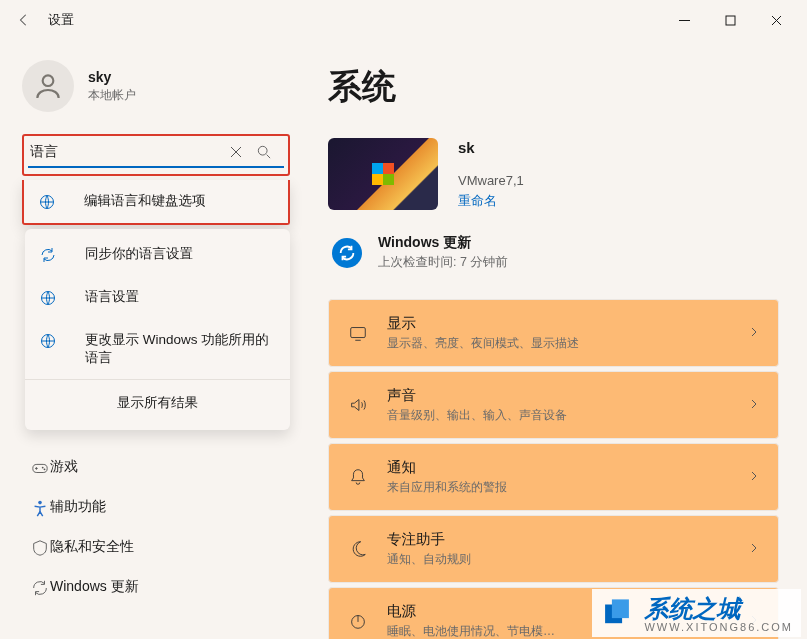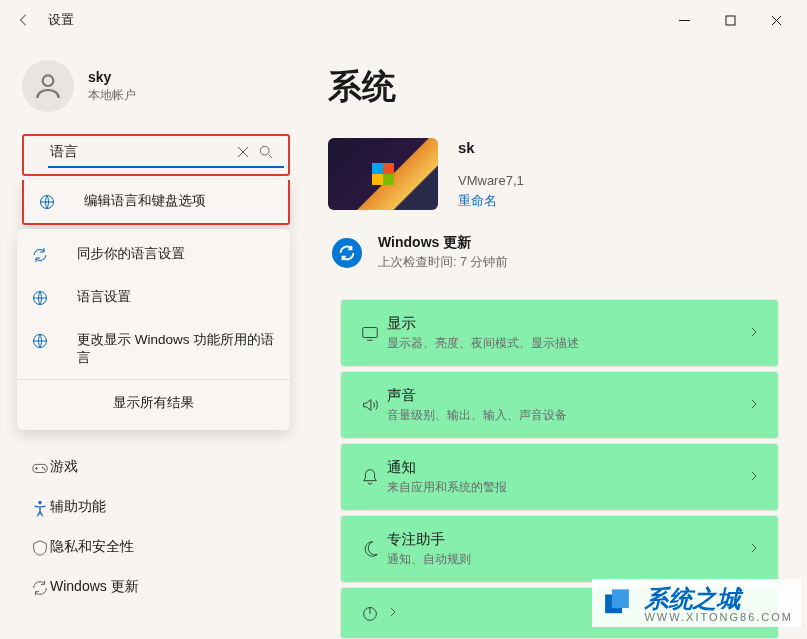--- a/index.html
+++ b/index.html
@@ -14,30 +14,30 @@
 .content { display: flex; height: calc(100% - 40px); }
 
 .sidebar { width: 300px; padding: 8px 0 8px 8px; display: flex; flex-direction: column; }
 .user-block { display: flex; align-items: center; padding: 12px 14px 16px 14px; gap: 14px; }
 .avatar { width: 52px; height: 52px; border-radius: 50%; background: #e8e4e0; display: flex; align-items: center; justify-content: center; }
 .avatar svg { width: 32px; height: 32px; }
 .user-name { font-size: 14px; font-weight: 600; color: #1a1a1a; }
 .user-sub { font-size: 12px; color: #6a6a6a; margin-top: 2px; }
 
 .search-wrap { margin: 6px 10px 0 14px; position: relative; border: 2px solid #d93a2b; border-radius: 3px; padding: 6px 4px 6px 4px; }
-.search-field { display: flex; align-items: center; border-bottom: 2px solid #0067c0; padding: 2px 6px 6px 2px; margin-left: 20px; }
+.search-field { display: flex; align-items: center; border-bottom: 2px solid #0067c0; padding: 2px 6px 6px 2px; }
 .search-input { border: none; background: transparent; font-size: 14px; color: #1a1a1a; flex: 1; outline: none; }
 .search-icn { width: 28px; display: flex; justify-content: center; color: #555; }
 
 .suggest { margin: 4px 10px 0 14px; background: #f9f5f2; border: 2px solid #d93a2b; border-top: none; border-radius: 0 0 3px 3px; box-shadow: 0 6px 14px rgba(0,0,0,0.12); }
 .suggest-inner { padding: 4px 0; }
 .sug-item { display: flex; align-items: flex-start; gap: 28px; padding: 12px 14px; font-size: 13.5px; color: #1a1a1a; }
 .sug-icn { width: 18px; height: 18px; display: flex; align-items: center; justify-content: center; color: #0067c0; flex-shrink: 0; margin-top: 1px; }
 .sug-more { text-align: center; padding: 14px; font-size: 13.5px; color: #1a1a1a; border-top: 1px solid #e5e0db; }
-.plain-suggest { margin: 4px 10px 0 9px; background: #f9f5f2; border-radius: 6px; box-shadow: 0 6px 14px rgba(0,0,0,0.12); }
+.plain-suggest { margin: 4px 10px 0 17px; background: #f9f5f2; border-radius: 6px; box-shadow: 0 6px 14px rgba(0,0,0,0.12); }
 
 .nav-list { margin-top: 18px; padding: 0 10px 0 14px; }
 .nav-item { display: flex; align-items: flex-start; gap: 0; padding: 10px 8px; font-size: 14px; color: #1a1a1a; border-radius: 4px; }
 .nav-icn { width: 20px; height: 20px; display: flex; align-items: center; justify-content: center; color: #444; }
 
 .main { flex: 1; padding: 24px 28px 0 28px; overflow: hidden; }
 .page-title { font-size: 34px; font-weight: 600; color: #1a1a1a; margin-bottom: 28px; }
 
 .pc-block { display: flex; gap: 20px; align-items: center; margin-bottom: 24px; }
 .pc-thumb { width: 110px; height: 72px; border-radius: 6px; background: linear-gradient(135deg, #1a1730 0%, #2a1840 55%, #e89030 56%, #f5c050 75%, #2a2a4a 76%); position: relative; overflow: hidden; }
@@ -45,28 +45,28 @@
 .pc-name { font-size: 15px; font-weight: 600; color: #1a1a1a; }
 .pc-sub { font-size: 13px; color: #5a5a5a; margin-top: 17px; }
 .pc-rename { font-size: 13px; color: #0067c0; margin-top: 4px; cursor: pointer; }
 
 .update-block { display: flex; gap: 16px; align-items: center; margin-bottom: 28px; padding-left: 4px; }
 .update-icn { width: 30px; height: 30px; border-radius: 50%; background: #0078d4; display: flex; align-items: center; justify-content: center; color: #fff; }
 .update-title { font-size: 14px; font-weight: 600; color: #1a1a1a; }
 .update-sub { font-size: 12.5px; color: #6a6a6a; margin-top: 2px; }
 
 .settings-list { display: flex; flex-direction: column; gap: 4px; }
-.set-item { display: flex; align-items: center; gap: 6px; background: #86efac; border: 1px solid #ece7e2; border-radius: 4px; padding: 14px 18px; margin-left: 12px; }
+.set-item { display: flex; align-items: center; gap: 18px; background: #fdba74; border: 1px solid #ece7e2; border-radius: 4px; padding: 14px 18px; }
 .set-icn { width: 22px; height: 22px; display: flex; align-items: center; justify-content: center; color: #333; }
 .set-text { flex: 1; }
 .set-title { font-size: 14.5px; color: #1a1a1a; }
 .set-sub { font-size: 12px; color: #6a6a6a; margin-top: 2px; }
 .set-chev { color: #555; }
 
-.watermark { position: absolute; right: 6px; bottom: 12px; display: flex; align-items: center; gap: 10px; background: rgba(255,255,255,0.9); padding: 4px 8px; }
+.watermark { position: absolute; right: 6px; bottom: 2px; display: flex; align-items: center; gap: 10px; background: rgba(255,255,255,0.9); padding: 4px 8px; }
 .watermark .logo { width: 34px; height: 34px; }
 .watermark .t1 { font-size: 24px; font-weight: 700; color: #0067c0; font-style: italic; }
 .watermark .t2 { font-size: 11px; color: #777; letter-spacing: 2px; display:block; margin-top:-4px;}
 </style>
 </head>
 <body>
 
 <div class="titlebar">
   <div class="back-btn">
     <svg width="14" height="14" viewBox="0 0 16 16">
@@ -295,20 +295,24 @@
               <path d="M4 2l4 4-4 4" stroke="currentColor" fill="none"></path>
             </svg></div>
       </div>
       <div class="set-item">
         <div class="set-icn">
             <svg width="20" height="20" viewBox="0 0 22 22">
               <circle cx="11" cy="12" r="7" stroke="currentColor" fill="none"></circle>
               <path d="M11 5v7" stroke="currentColor"></path>
             </svg>
           </div>
+        <div class="set-text">
+            <div class="set-title">电源</div>
+            <div class="set-sub">睡眠、电池使用情况、节电模…</div>
+          </div>
         <div class="set-chev"><svg width="12" height="12" viewBox="0 0 12 12">
               <path d="M4 2l4 4-4 4" stroke="currentColor" fill="none"></path>
             </svg></div>
       </div>
     </div>
   </div>
 </div>
 
 <div class="watermark">
   <svg class="logo" viewBox="0 0 40 40">

